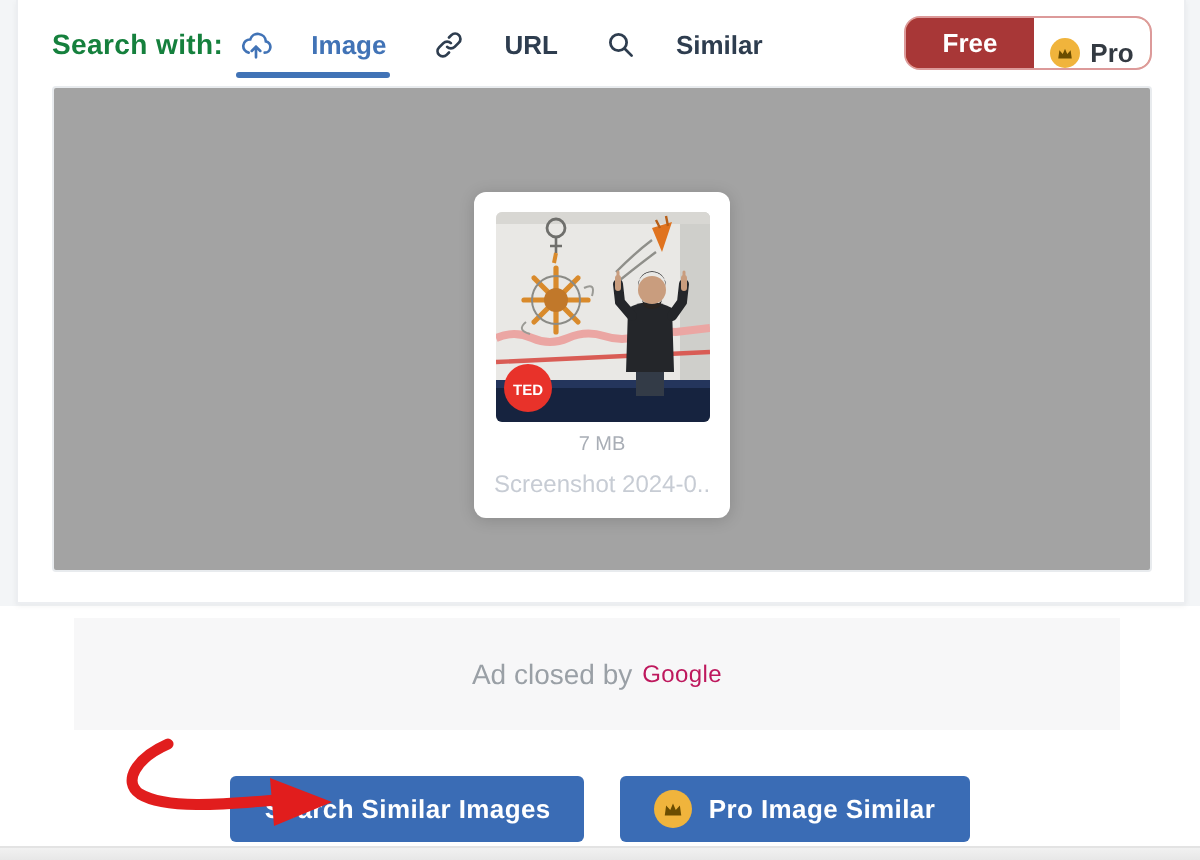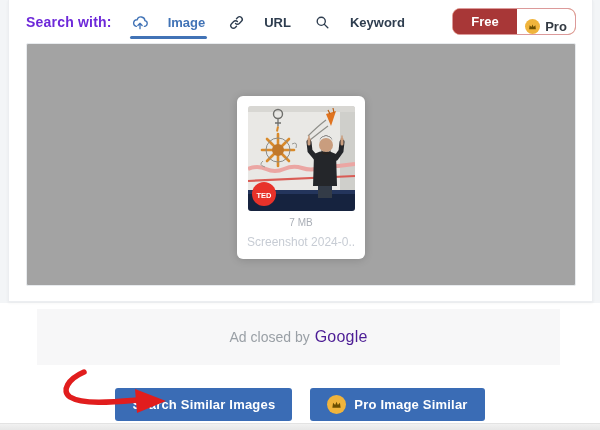--- a/index.html
+++ b/index.html
@@ -23,22 +23,22 @@
     box-shadow: 0 1px 3px rgba(0,0,0,0.05);
   }
 
   
   .header-row {
     position: absolute; top: 0; left: 0; right: 0; height: 43px;
     display: flex; align-items: center;
     padding-left: 17px; padding-right: 16px;
   }
   .search-with-label {
-    font-size: 14px; font-weight: 700; color: #6d28d9;
-    margin-right: 20px; letter-spacing: .2px;
+    font-size: 14px; font-weight: 700; color: #15803d;
+    margin-right: 8px; letter-spacing: .2px;
   }
   .tabs { display: flex; align-items: stretch; gap: 24px; height: 43px; }
   .tab {
     display: flex; align-items: center; gap: 20px;
     font-size: 13px; font-weight: 600; color: #2e3d4f;
     position: relative; cursor: pointer; padding-top: 2px;
   }
   .tab.active { color: #4173b6; }
   .tab.active::after {
     content: ""; position: absolute; left: -2px; right: -2px; bottom: 4px;
@@ -93,21 +93,21 @@
     white-space: nowrap; overflow: hidden;
   }
 
   
   .ad-banner {
     position: absolute; left: 37px; top: 309px; width: 523px; height: 56px;
     background: #f7f7f8;
     display: flex; align-items: center; justify-content: center;
     color: #9aa0a6; font-size: 14px;
   }
-  .ad-brand { font-size: 16px; margin-left: 5px; color: #4c1d95; letter-spacing: .2px; }
+  .ad-brand { font-size: 12px; margin-left: 5px; color: #be185d; letter-spacing: .2px; }
 
   
   .actions-row {
     position: absolute; top: 388px; left: 0; right: 0;
     display: flex; justify-content: center; gap: 18px;
   }
   .action-btn {
     background: #3a6cb5; color: #ffffff; border: none; border-radius: 3px;
     height: 33px; padding: 0 17px;
     font-family: "Liberation Sans", sans-serif;
@@ -156,21 +156,21 @@
         <span>URL</span>
       </div>
 
       <div class="tab">
         <span>
           <svg width="15" height="15" viewBox="0 0 24 24">
             <circle cx="10" cy="10" r="6.5" fill="none" stroke="#2e3d4f" stroke-width="2.2"></circle>
             <path d="M15 15l5.5 5.5" stroke="#2e3d4f" stroke-width="2.2" stroke-linecap="round"></path>
           </svg>
         </span>
-        <span>Keyword</span>
+        <span>Similar</span>
       </div>
     </div>
 
     <div class="plan-toggle">
       <div class="plan-free">Free</div>
       <div class="plan-pro">
         <span class="crown-badge">
           <svg width="9" height="8" viewBox="0 0 24 20">
             <path d="M3 16 L4.5 5 L9 10 L12 3 L15 10 L19.5 5 L21 16 Z" fill="#6b4d00"></path>
           </svg>

